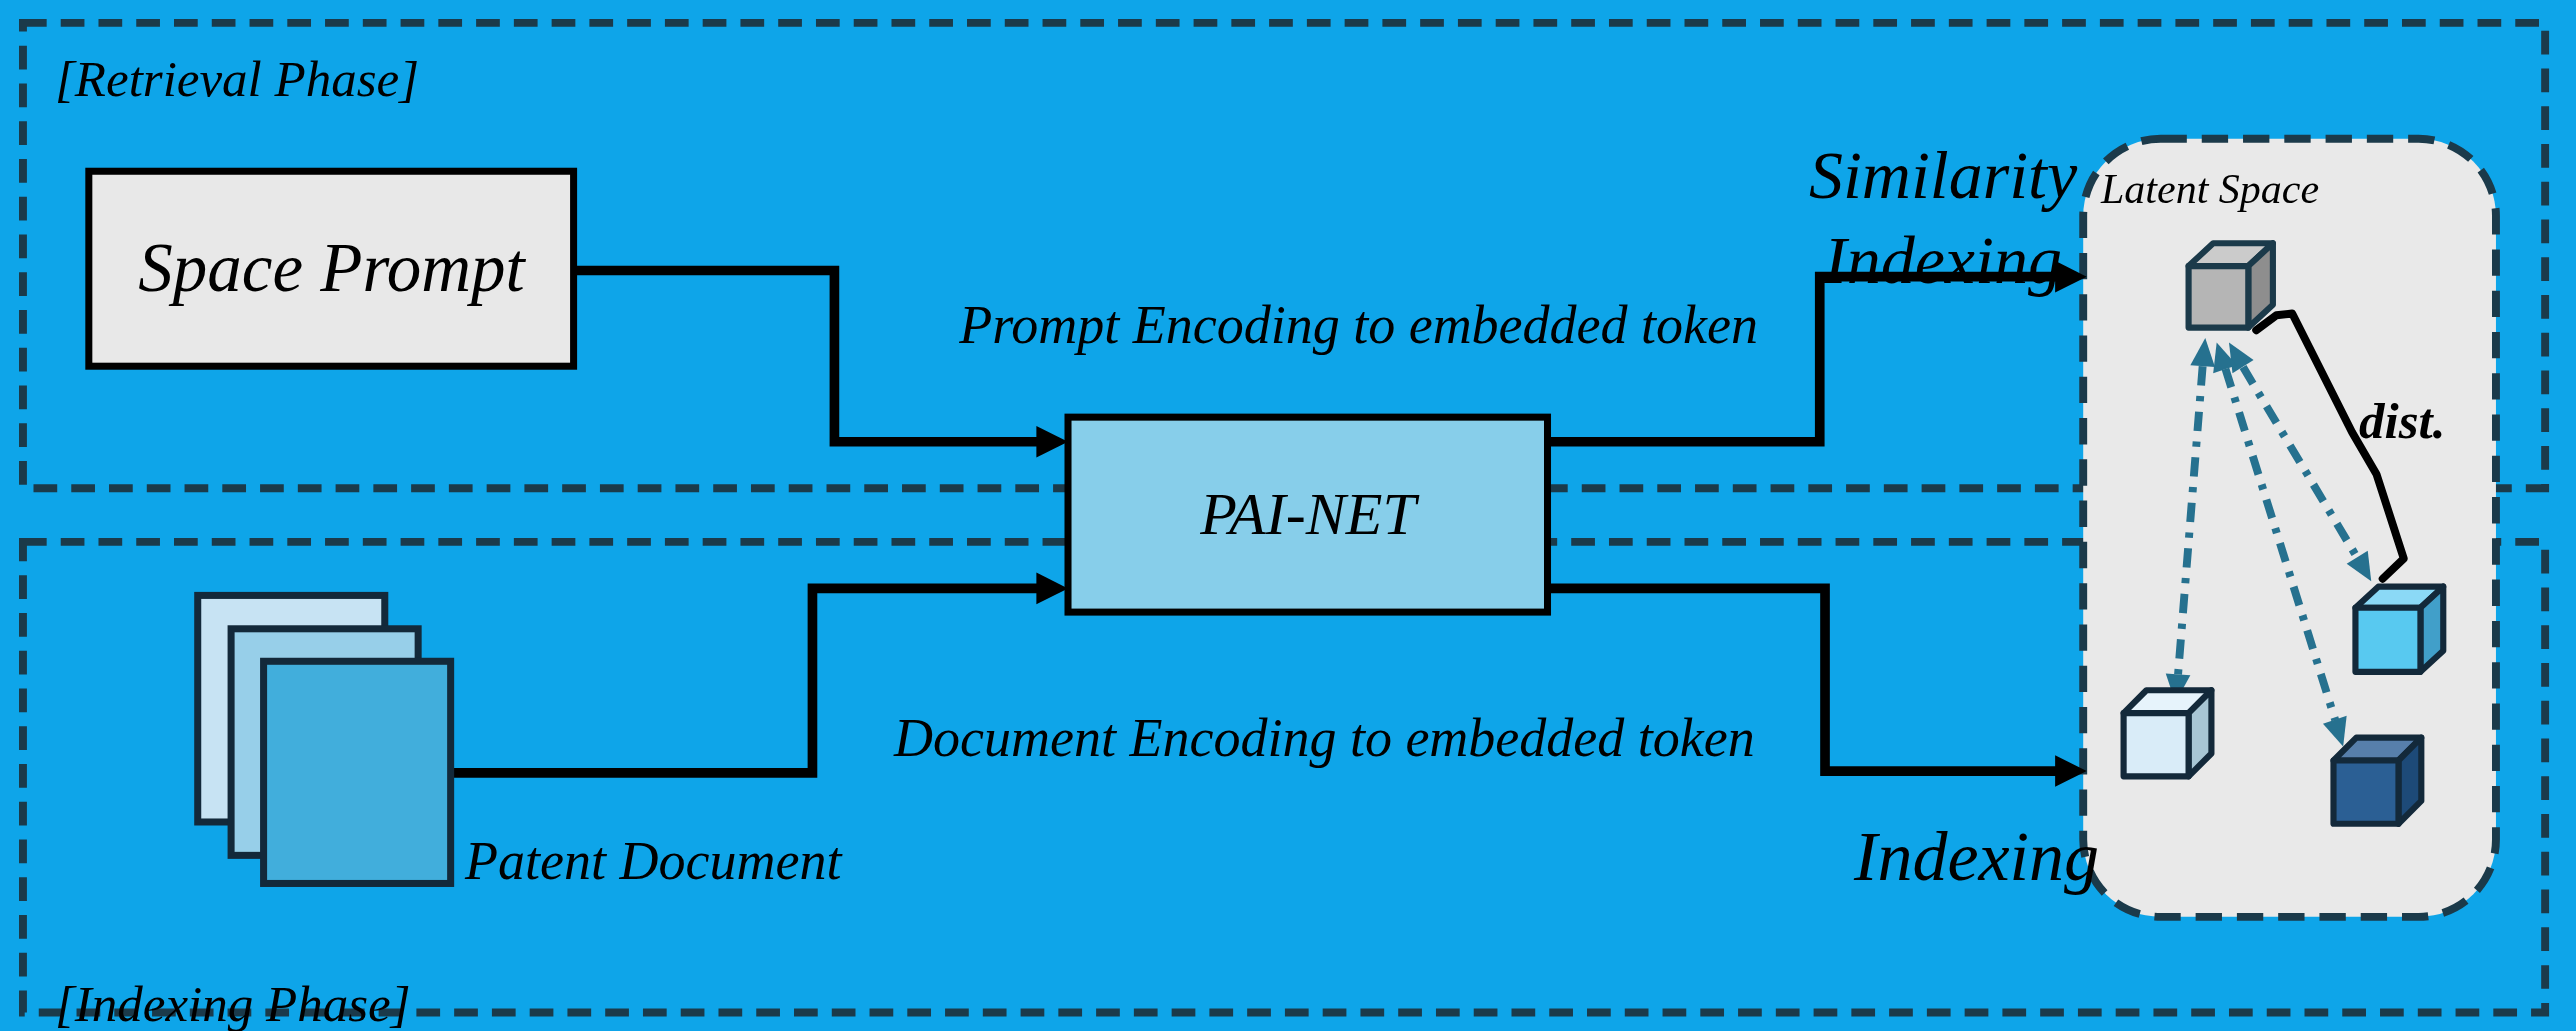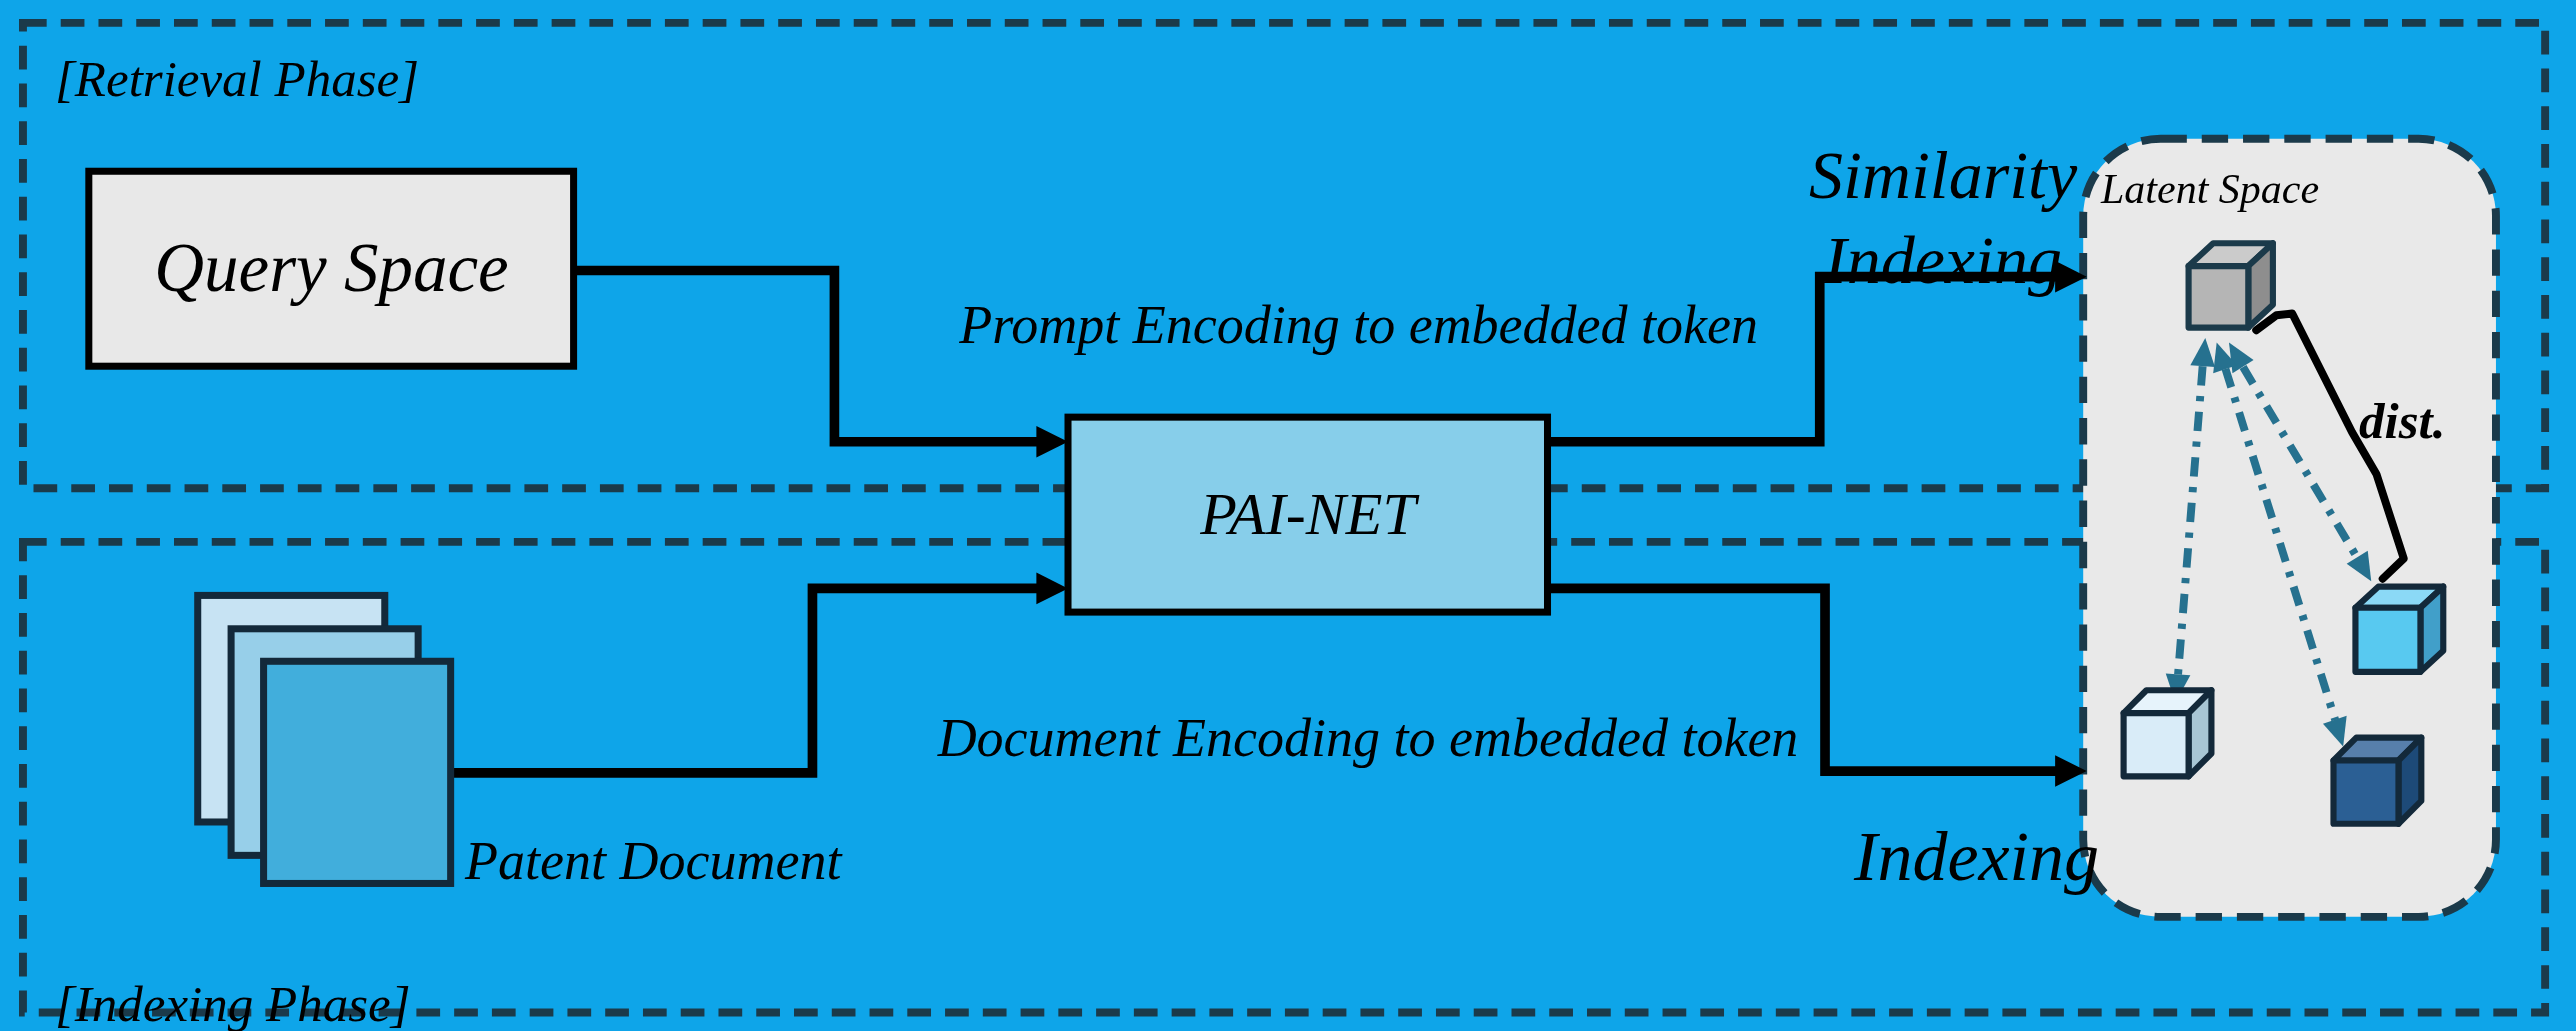--- a/index.html
+++ b/index.html
@@ -117,27 +117,27 @@
       <polygon points="2657,866 2683,840 2757,840 2731,866" fill="#577FAB"></polygon>
       <polygon points="2731,866 2757,840 2757,912 2731,938" fill="#1D4A78"></polygon>
       <rect x="2657" y="866" width="74" height="72" fill="#2B5F94"></rect>
     </g>
   </svg>
 
   <div class="lbl phase-lbl" style="left:55px; top:54px;">[Retrieval Phase]</div>
 
   <div class="lbl phase-lbl" style="left:55px; top:943px;margin-top:36px;">[Indexing Phase]</div>
 
-  <div class="boxtext query-text">Query Space</div>
+  <div class="boxtext query-text">Space Prompt</div>
 
   <div class="boxtext painet-text">PAI-NET</div>
 
   <div class="lbl enc-lbl" style="left:880px; top:298px; width:878px; text-align:right;">Prompt Encoding to embedded token</div>
 
-  <div class="lbl enc-lbl" style="left:920px; top:711px; width:896px; text-align:center;">Document Encoding to embedded token</div>
+  <div class="lbl enc-lbl" style="left:894px; top:711px; width:896px; ">Document Encoding to embedded token</div>
 
   <div class="lbl sim-lbl">
     <span>Similarity</span><br>
     <span>Indexing</span>
   </div>
 
   <div class="lbl side-lbl" style="left:1836px; top:822px; width:263px;">Indexing</div>
 
   <div class="lbl enc-lbl" style="left:465px; top:834px;">Patent Document</div>
 

